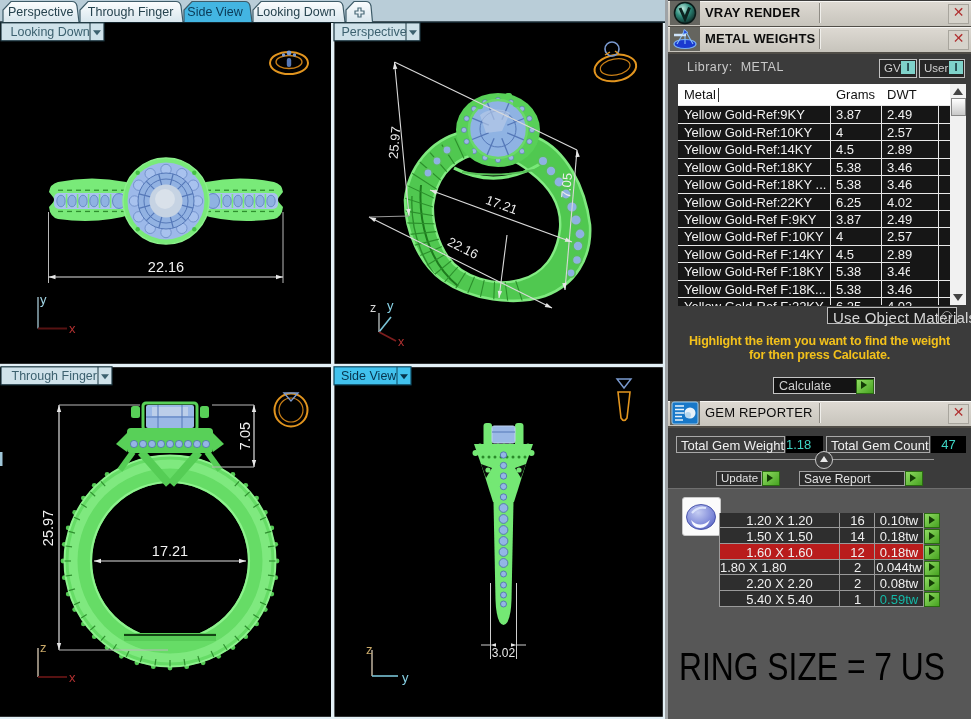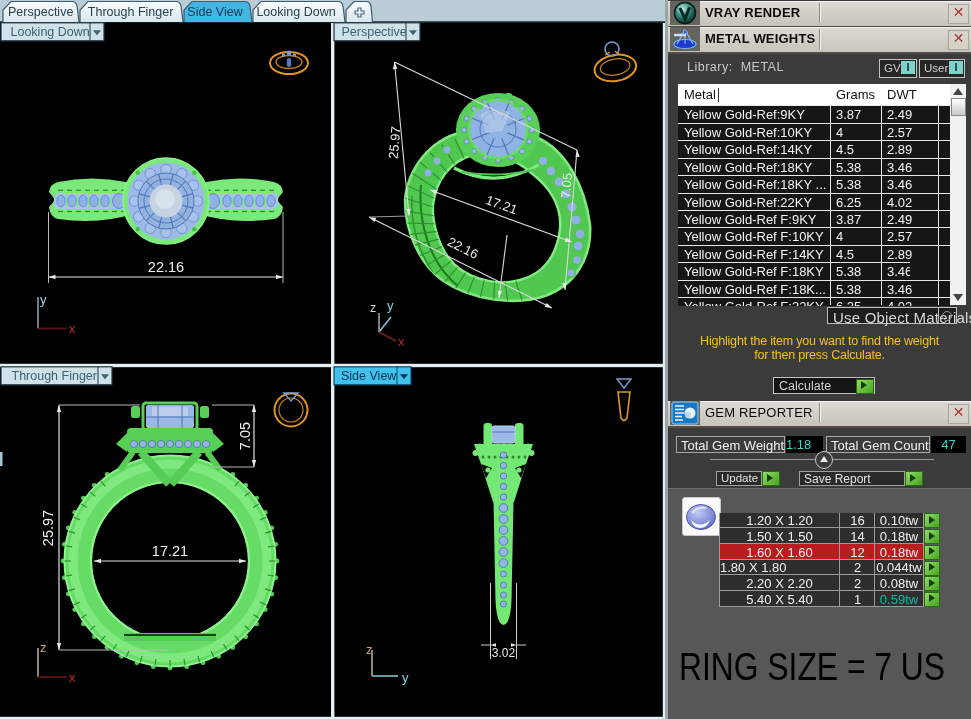--- a/index.html
+++ b/index.html
@@ -601,21 +601,21 @@
     <div class="abs" style="left:950px;top:84px;width:16px;height:221px;background:#f1f1f1">
       <div style="position:absolute;left:2px;top:4px;width:0;height:0;border-left:5px solid transparent;border-right:5px solid transparent;border-bottom:7px solid #444;margin-left:1px"></div>
       <div style="position:absolute;left:1px;top:14px;width:13px;height:16px;background:linear-gradient(#fff,#c9c9c9);border:1px solid #888"></div>
       <div style="position:absolute;left:2px;bottom:4px;width:0;height:0;border-left:5px solid transparent;border-right:5px solid transparent;border-top:7px solid #444;margin-left:1px"></div>
     </div>
     <div class="abs" style="left:827px;top:307px;width:128px;height:15px;border:1.5px solid #bdbdbd;background:#1d1d1d">
       <span style="position:absolute;left:5px;top:0.5px;font-size:15px;color:#d6d6d6;letter-spacing:0.2px;white-space:nowrap">Use Object Materials</span>
       <span style="position:absolute;right:0;top:0;width:17px;height:15px;border-left:1.5px solid #bdbdbd"></span>
       <span style="position:absolute;right:4px;top:3px;width:8px;height:8px;border:1.2px solid #9a9a9a;border-radius:50%"></span>
     </div>
-    <div class="abs" style="left:668px;top:335px;width:303px;text-align:center;font-size:12.5px;font-weight:normal;color:#f3c11b;line-height:13.5px;letter-spacing:-0.2px">Highlight the item you want to find the weight<br>for then press Calculate.</div>
+    <div class="abs" style="left:668px;top:335px;width:303px;text-align:center;font-size:12.5px;font-weight:bold;color:#f3c11b;line-height:13.5px;letter-spacing:-0.2px">Highlight the item you want to find the weight<br>for then press Calculate.</div>
     <div class="abs" style="left:773px;top:377px;width:100px;height:15px;border:1.5px solid #c4c4c4;background:#141414">
       <span style="position:absolute;left:5px;top:1px;font-size:12.5px;color:#cfcfcf">Calculate</span>
     </div>
     <div class="abs" style="left:855.5px;top:378.5px;width:16px;height:13px;background:linear-gradient(135deg,#8fdc62,#47a321);border:1.5px solid #2a6a12">
       <span style="position:absolute;left:4px;top:1.5px;width:0;height:0;border-top:4px solid transparent;border-bottom:4px solid transparent;border-left:6px solid #143c06"></span>
     </div>
     <div class="abs" style="left:676px;top:436px;width:107px;height:15px;border:1px solid #a8a8a8;background:#3b3b3b">
       <span style="position:absolute;left:4px;top:1px;font-size:13px;color:#f0f0f0;white-space:nowrap">Total Gem Weight</span>
     </div>
     <div class="abs" style="left:786px;top:436px;width:37px;height:17px;background:#000;font-size:13px;color:#3ed4c4;line-height:17px">1.18</div>

